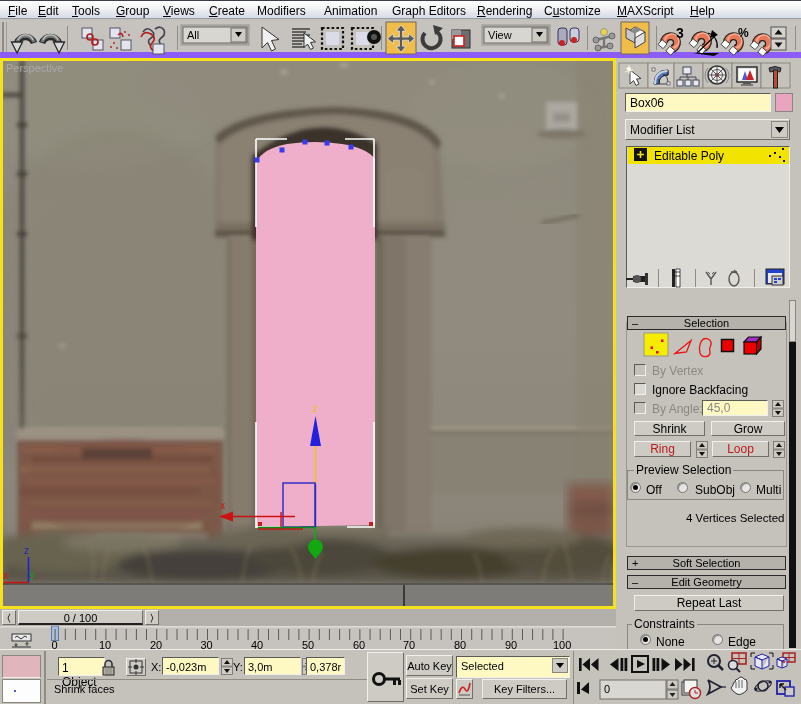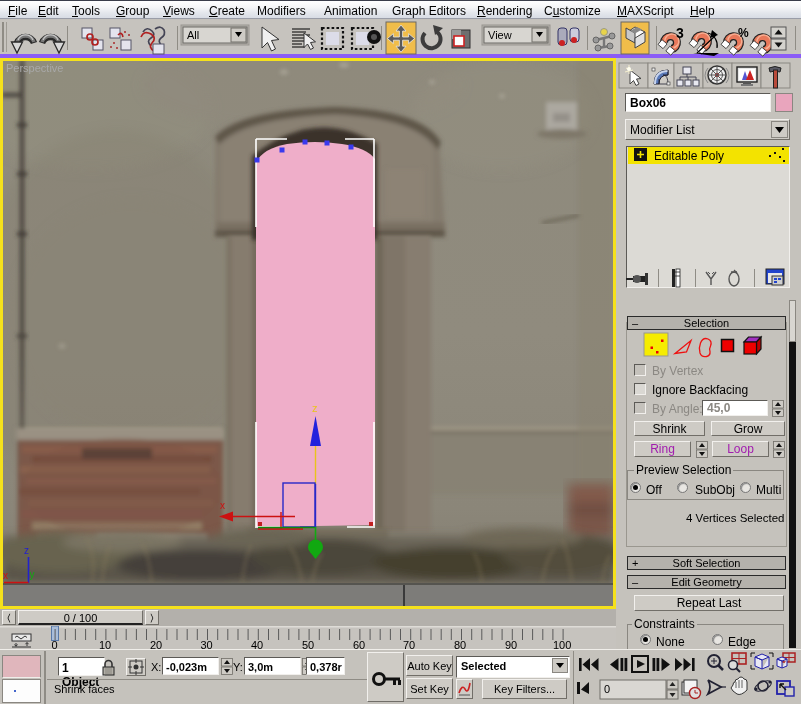--- a/index.html
+++ b/index.html
@@ -6,28 +6,28 @@
 html,body { width:801px; height:704px; overflow:hidden; }
 body { font-family:"Liberation Sans", sans-serif; font-size:11px; background:#c4c1bc; position:relative; }
 .abs { position:absolute; }
 
 #menubar { left:0; top:0; width:801px; height:19px;
   background:linear-gradient(#ffffff 0%, #f4f5f7 40%, #e3e6ec 70%, #d8dce4 100%);
   border-top:1px solid #3a3d4a; border-bottom:1px solid #9a9da8; }
 #menubar span { position:absolute; top:3px; color:#000; font-size:12px; }
 u { text-decoration:underline; }
 
-#toolbar { left:0; top:20px; width:801px; height:38px; background:#c6c3be; border-bottom:4px solid #8b5cf6; }
+#toolbar { left:0; top:20px; width:801px; height:38px; background:#c6c3be; border-bottom:6px solid #8b5cf6; }
 
 #viewport { left:0; top:58px; width:616px; height:551px; background:#8e8779; border:2px solid #f5e11c; }
 
 #cmdpanel { left:616px; top:58px; width:185px; height:591px; background:#c5c2bc; }
-.fld { position:absolute; background:#ffffff; border-top:1px solid #5c5a56; border-left:1px solid #5c5a56; border-bottom:1px solid #f1efec; border-right:1px solid #f1efec; color:#000;font-weight:bold; }
+.fld { position:absolute; background:#fef9c3; border-top:1px solid #5c5a56; border-left:1px solid #5c5a56; border-bottom:1px solid #f1efec; border-right:1px solid #f1efec; color:#000; }
 .btn3d { position:absolute; background:#cecbc5; border-top:1px solid #f2f0ed; border-left:1px solid #f2f0ed; border-bottom:1px solid #716e68; border-right:1px solid #716e68; text-align:center; color:#000; }
-.btn3d.gray { color:#a21caf; }
+.btn3d.gray { color:#b91c1c; }
 .rollhdr { position:absolute; left:11px; width:159px; height:14px; background:#b5b2ac; border:1px solid #2a2a2a; text-align:center; color:#000; font-size:11px; line-height:13px; }
 .rollhdr b { position:absolute; left:4px; top:0; font-weight:normal; }
 .cb { position:absolute; width:12px; height:12px; background:#dad8d3; border-top:1px solid #5c5a56; border-left:1px solid #5c5a56; border-bottom:1px solid #f1efec; border-right:1px solid #f1efec; }
 .cb.dis { background:#c5c2bc; }
 .radio { position:absolute; width:11px; height:11px; border-radius:50%; background:#e8e6e2; border:1px solid #777; box-shadow:inset 1px 1px 1px #888; }
 .radio.on:before { content:""; position:absolute; left:2px; top:2px; width:5px; height:5px; border-radius:50%; background:#000; }
 
 #timeslider { left:0; top:609px; width:616px; height:17px; background:#b3b0ab; }
 #trackbar { left:0; top:626px; width:616px; height:23px; background:#c5c2bc; }
 #statusbar { left:0; top:649px; width:801px; height:55px; background:#c5c2bc; }

